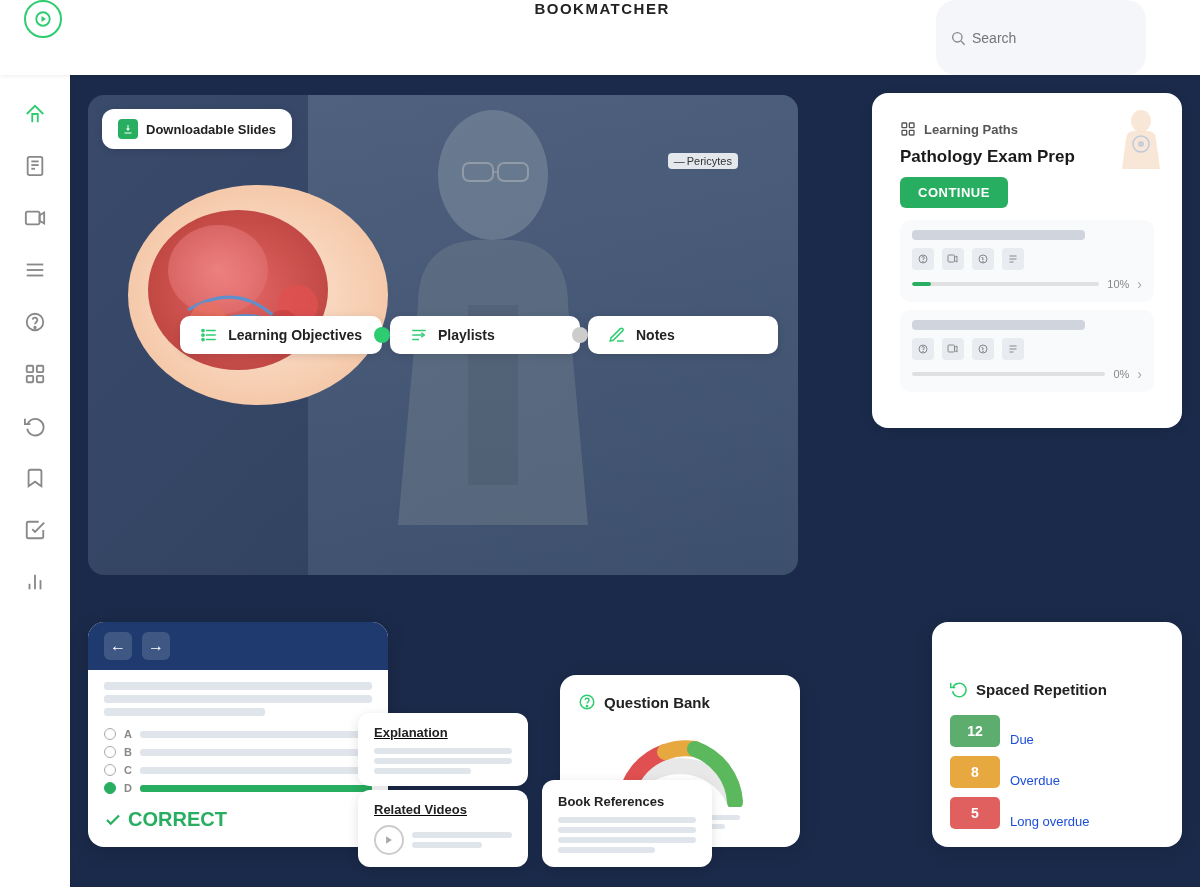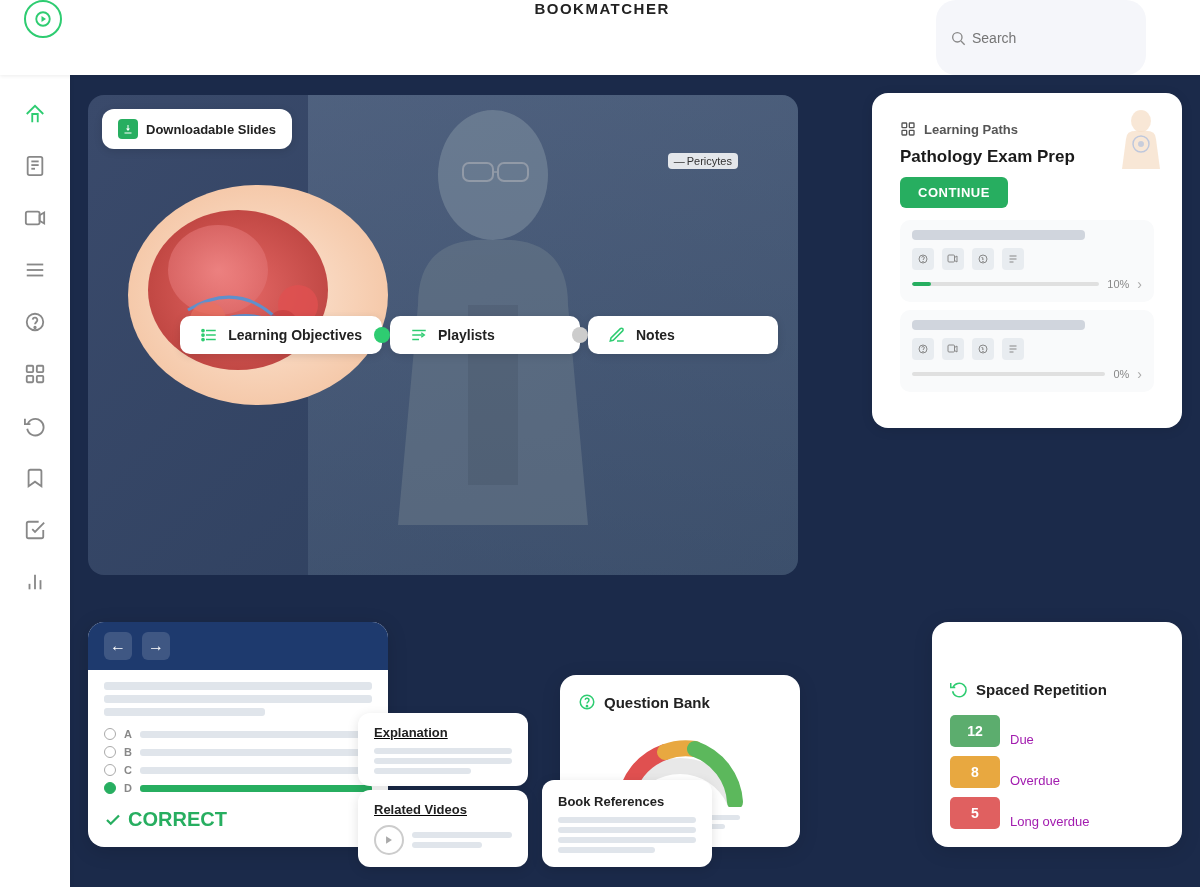--- a/index.html
+++ b/index.html
@@ -547,21 +547,21 @@
     .spaced-num {
       width: 50px; height: 32px;
       border-radius: 5px;
       display: flex; align-items: center; justify-content: center;
       font-size: 14px;
       font-weight: 700;
       color: #fff;
     }
     .spaced-label {
       font-size: 13px;
-      color: #a21caf;
+      color: #1d4ed8;
       margin-top: 18px;
     }
 
     
     .anat-svg {
       position: absolute;
       top: 55px; left: 10px;
       width: 320px; height: 290px;
       z-index: 3;
     }

